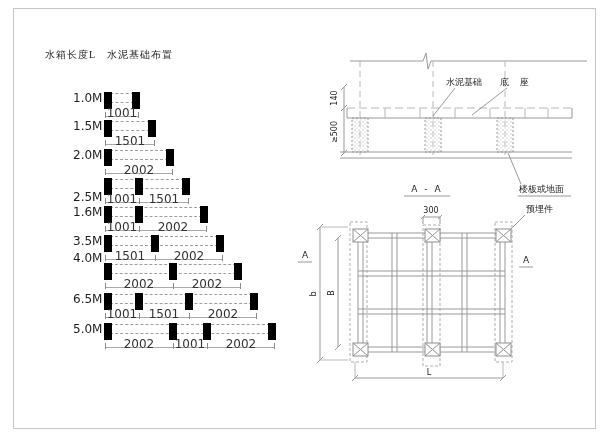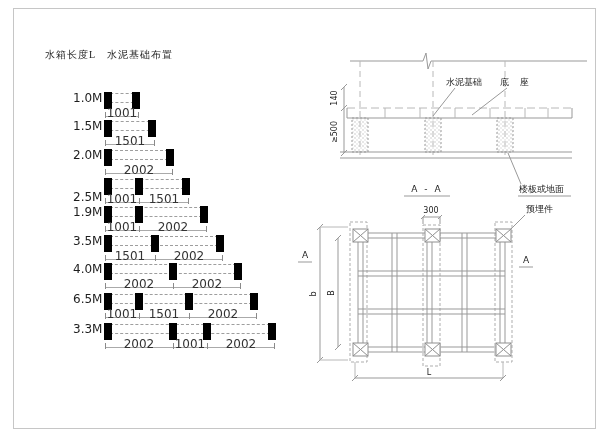--- a/index.html
+++ b/index.html
@@ -67,21 +67,21 @@
     <div class="blk" style="left:30px"></div>
     <div class="blk" style="left:77px"></div>
     <div class="dline" style="width:84px"></div>
     <div class="dtick" style="left:0"></div>
       <div class="dtick" style="left:34px"></div>
       <div class="dtick" style="left:83px"></div>
     <span class="dnum" style="left:0;width:34px">1001</span>
     <span class="dnum" style="left:34px;width:50px">1501</span>
   </div>
 
-  <span class="row-label" style="left:73px;top:205px">1.9M</span>
+  <span class="row-label" style="left:73px;top:205px">1.6M</span>
   <div class="diag" style="left:105px;top:207px;width:108px">
     <div class="tank" style="width:100px"></div>
     <div class="blk" style="left:-1px"></div>
     <div class="blk" style="left:30px"></div>
     <div class="blk" style="left:95px"></div>
     <div class="dline" style="width:102px"></div>
     <div class="dtick" style="left:0"></div>
       <div class="dtick" style="left:34px"></div>
       <div class="dtick" style="left:101px"></div>
     <span class="dnum" style="left:0;width:34px">1001</span>
@@ -95,21 +95,21 @@
     <div class="blk" style="left:46px"></div>
     <div class="blk" style="left:111px"></div>
     <div class="dline" style="width:118px"></div>
     <div class="dtick" style="left:0"></div>
       <div class="dtick" style="left:50px"></div>
       <div class="dtick" style="left:117px"></div>
     <span class="dnum" style="left:0;width:50px">1501</span>
     <span class="dnum" style="left:50px;width:68px">2002</span>
   </div>
 
-  <span class="row-label" style="left:73px;top:262px">4.0M</span>
+  <span class="row-label" style="left:73px;top:251px">4.0M</span>
   <div class="diag" style="left:105px;top:264px;width:142px">
     <div class="tank" style="width:134px"></div>
     <div class="blk" style="left:-1px"></div>
     <div class="blk" style="left:64px"></div>
     <div class="blk" style="left:129px"></div>
     <div class="dline" style="width:136px"></div>
     <div class="dtick" style="left:0"></div>
       <div class="dtick" style="left:68px"></div>
       <div class="dtick" style="left:135px"></div>
     <span class="dnum" style="left:0;width:68px">2002</span>
@@ -126,21 +126,21 @@
     <div class="dline" style="width:152px"></div>
     <div class="dtick" style="left:0"></div>
       <div class="dtick" style="left:34px"></div>
       <div class="dtick" style="left:84px"></div>
       <div class="dtick" style="left:151px"></div>
     <span class="dnum" style="left:0;width:34px">1001</span>
     <span class="dnum" style="left:34px;width:50px">1501</span>
     <span class="dnum" style="left:84px;width:68px">2002</span>
   </div>
 
-  <span class="row-label" style="left:73px;top:322px">3.3M</span>
+  <span class="row-label" style="left:73px;top:322px">5.0M</span>
   <div class="diag" style="left:105px;top:324px;width:178px">
     <div class="tank" style="width:168px"></div>
     <div class="blk" style="left:-1px"></div>
     <div class="blk" style="left:64px"></div>
     <div class="blk" style="left:98px"></div>
     <div class="blk" style="left:163px"></div>
     <div class="dline" style="width:170px"></div>
     <div class="dtick" style="left:0"></div>
       <div class="dtick" style="left:68px"></div>
       <div class="dtick" style="left:102px"></div>

